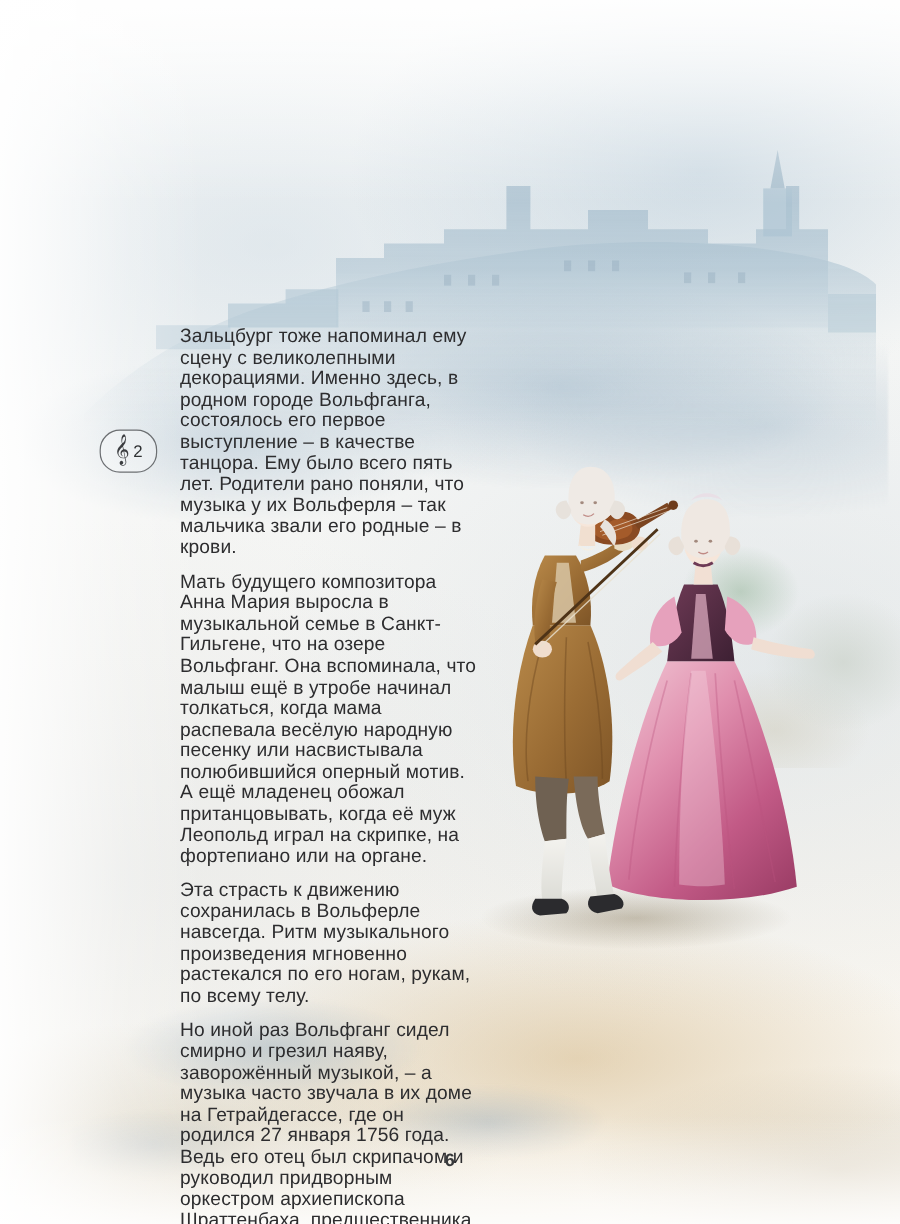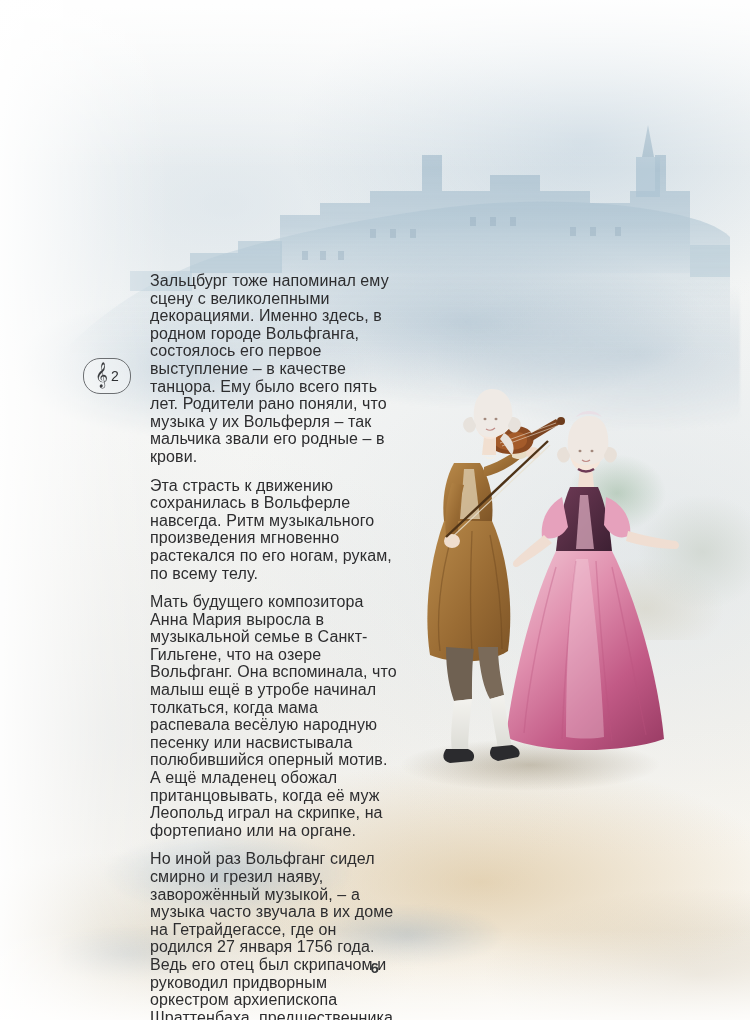--- a/index.html
+++ b/index.html
@@ -375,20 +375,20 @@
   <div class="bg-layer fog-left"></div>
   <div class="bg-layer fog-bottom"></div>
 
   <div class="track-marker">
     <span class="clef">𝄞</span>
     <span class="num">2</span>
   </div>
 
   <div class="text-column">
     <p>Зальцбург тоже напоминал ему сцену с великолепными декорациями. Именно здесь, в родном городе Вольфганга, состоялось его первое выступление – в качестве танцора. Ему было всего пять лет. Родители рано поняли, что музыка у их Вольферля – так мальчика звали его родные – в крови.</p>
+    <p>Мать будущего композитора Анна Мария выросла в музыкальной семье в Санкт-Гильгене, что на озере Вольфганг. Она вспоминала, что малыш ещё в утробе начинал толкаться, когда мама распевала весёлую народную песенку или насвистывала полюбившийся оперный мотив. А ещё младенец обожал пританцовывать, когда её муж Леопольд играл на скрипке, на фортепиано или на органе.</p>
     <p>Эта страсть к движению сохранилась в Вольферле навсегда. Ритм музыкального произведения мгновенно растекался по его ногам, рукам, по всему телу.</p>
-    <p>Мать будущего композитора Анна Мария выросла в музыкальной семье в Санкт-Гильгене, что на озере Вольфганг. Она вспоминала, что малыш ещё в утробе начинал толкаться, когда мама распевала весёлую народную песенку или насвистывала полюбившийся оперный мотив. А ещё младенец обожал пританцовывать, когда её муж Леопольд играл на скрипке, на фортепиано или на органе.</p>
     <p>Но иной раз Вольфганг сидел смирно и грезил наяву, заворожённый музыкой, – а музыка часто звучала в их доме на Гетрайдегассе, где он родился 27 января 1756 года. Ведь его отец был скрипачом и руководил придворным оркестром архиепископа Шраттенбаха, предшественника Коллоредо.</p>
   </div>
 
   <div class="page-number">6</div>
 
 </div>
 
 </body></html>

